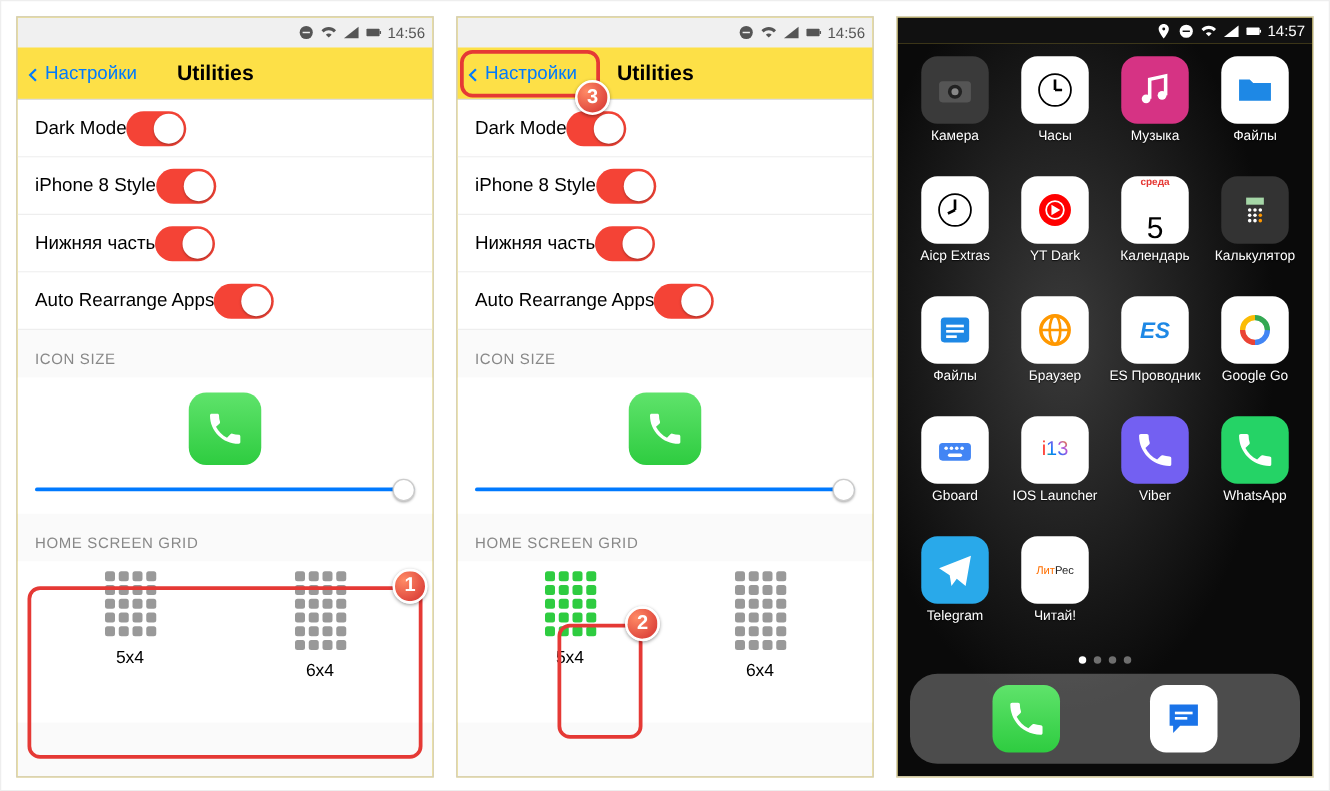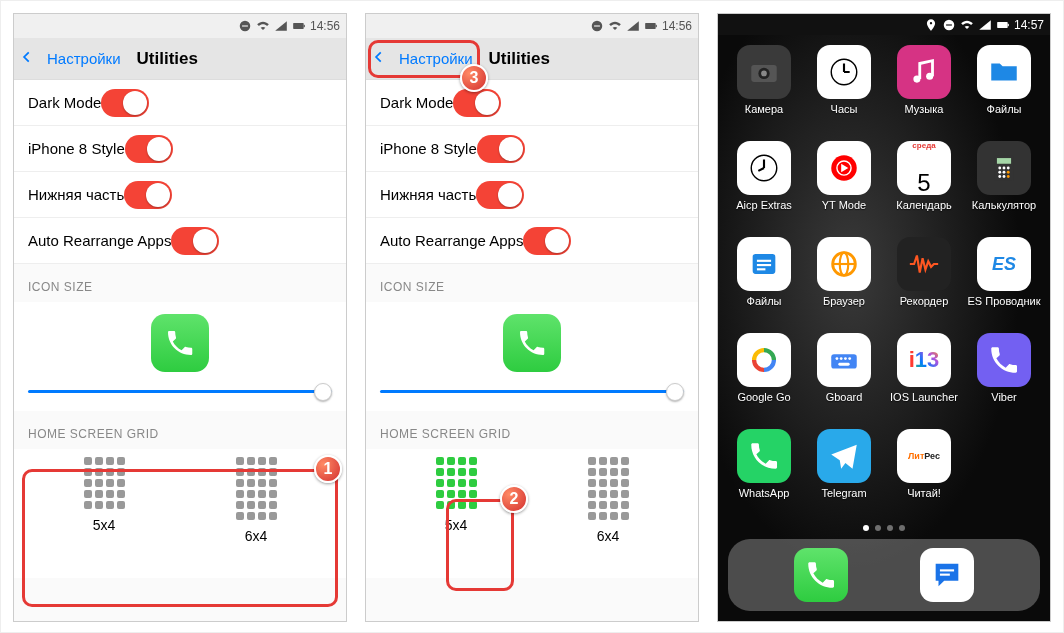--- a/index.html
+++ b/index.html
@@ -10,21 +10,21 @@
     height: 633px;
     display: flex;
     gap: 18px;
     padding: 12px;
     border: 1px solid #eee;
   }
   .phone {
     width: 334px;
     height: 609px;
     border: 1px solid #ccc;
-    background: #e5e5e5;
+    background: #fde047;
     display: flex;
     flex-direction: column;
     position: relative;
     overflow: hidden;
   }
   .statusbar {
     height: 24px;
     background: #f0f0f0;
     display: flex;
     align-items: center;
@@ -41,29 +41,29 @@
     display: flex;
     align-items: center;
     padding: 0 6px;
     border-bottom: 1px solid #ddd;
     position: relative;
   }
   .back {
     color: #007aff;
     font-size: 15px;
     display: flex;
-    align-items: flex-start;
-    gap: 13px;
+    align-items: flex-end;
+    gap: 2px;
     cursor: pointer;
   }
   .back svg { width: 14px; height: 14px; }
   .navtitle {
     font-weight: 600;
     font-size: 17px;
-    margin-left: 16px;
+    margin-left: 32px;
     color: #000;
   }
   .list { flex: 1; background: #fafafa; overflow: hidden; }
   .row {
     background: #fff;
     border-bottom: 1px solid #eee;
     height: 46px;
     display: flex;
     align-items: center;
     padding: 0 14px;
@@ -487,21 +487,21 @@
           <div class="app-label">Aicp Extras</div>
         </div>
         <div class="app">
           <div class="tile" style="background: rgb(255, 255, 255); color: rgb(255, 0, 0);">
             <svg width="34" height="34" viewBox="0 0 24 24">
               <circle cx="12" cy="12" r="9" fill="#ff0000"></circle>
               <circle cx="12" cy="12" r="5" fill="none" stroke="#fff" stroke-width="1"></circle>
               <path d="M10 9v6l5-3z" fill="#fff"></path>
             </svg>
           </div>
-          <div class="app-label">YT Mode</div>
+          <div class="app-label">YT Dark</div>
         </div>
         <div class="app">
           <div class="tile" style="background: rgb(255, 255, 255); color: rgb(0, 0, 0);">
             <div style="display:flex;flex-direction:column;align-items:center;justify-content:space-between;width:100%;height:100%">
               <div style="font-size:8px;color:#e53935;font-weight:600">среда</div>
               <div style="font-size:24px;font-weight:300;line-height:1">5</div>
             </div>
           </div>
           <div class="app-label">Календарь</div>
         </div>
@@ -538,28 +538,20 @@
           <div class="tile" style="background: rgb(255, 255, 255); color: rgb(255, 152, 0);">
             <svg width="34" height="34" viewBox="0 0 24 24">
               <circle cx="12" cy="12" r="8" fill="none" stroke="#ff9800" stroke-width="2"></circle>
               <ellipse cx="12" cy="12" rx="3" ry="8" fill="none" stroke="#ff9800" stroke-width="1.5"></ellipse>
               <line x1="4" y1="12" x2="20" y2="12" stroke="#ff9800" stroke-width="1.5"></line>
             </svg>
           </div>
           <div class="app-label">Браузер</div>
         </div>
         <div class="app">
-          <div class="tile" style="background: rgb(34, 34, 34); color: rgb(255, 87, 34);">
-            <svg width="34" height="34" viewBox="0 0 24 24">
-              <path d="M2 12h3l2-6 2 12 2-10 2 8 2-6 2 4 2-2h3" fill="none" stroke="#ff5722" stroke-width="1.5"></path>
-            </svg>
-          </div>
-          <div class="app-label">Рекордер</div>
-        </div>
-        <div class="app">
           <div class="tile" style="background: rgb(255, 255, 255); color: rgb(30, 136, 229);">
             <div style="font-size:18px;font-weight:bold;color:#1e88e5;font-style:italic">ES</div>
           </div>
           <div class="app-label">ES Проводник</div>
         </div>
         <div class="app">
           <div class="tile" style="background: rgb(255, 255, 255); color: rgb(66, 133, 244);">
             <svg width="34" height="34" viewBox="0 0 24 24">
               <circle cx="12" cy="12" r="7" fill="none" stroke="#4285f4" stroke-width="3" stroke-dasharray="11 33"></circle>
               <circle cx="12" cy="12" r="7" fill="none" stroke="#ea4335" stroke-width="3" stroke-dasharray="11 33" transform="rotate(90 12 12)"></circle>
@@ -577,21 +569,21 @@
               <circle cx="10" cy="11" r="1" fill="#fff"></circle>
               <circle cx="13" cy="11" r="1" fill="#fff"></circle>
               <circle cx="16" cy="11" r="1" fill="#fff"></circle>
               <rect x="8" y="14" width="8" height="2" rx="1" fill="#fff"></rect>
             </svg>
           </div>
           <div class="app-label">Gboard</div>
         </div>
         <div class="app">
           <div class="tile" style="background: rgb(255, 255, 255); color: rgb(255, 59, 48);">
-            <div style="font-size:22px;font-weight:700;"><span style="color:#ff3b30">i</span><span style="background:linear-gradient(45deg,#34c759,#007aff,#af52de,#ff9500);-webkit-background-clip:text;color:transparent">13</span></div>
+            <div style="font-size:16px;font-weight:400;"><span style="color:#ff3b30">i</span><span style="background:linear-gradient(45deg,#34c759,#007aff,#af52de,#ff9500);-webkit-background-clip:text;color:transparent">13</span></div>
           </div>
           <div class="app-label">IOS Launcher</div>
         </div>
         <div class="app">
           <div class="tile" style="background: rgb(115, 96, 242); color: rgb(255, 255, 255);">
             <svg width="34" height="34" viewBox="0 0 24 24">
               <path d="M6.6 10.8c1.4 2.8 3.8 5.2 6.6 6.6l2.2-2.2c.3-.3.7-.4 1-.2 1.2.4 2.5.6 3.8.6.6 0 1 .4 1 1V20c0 .6-.4 1-1 1C10.6 21 3 13.4 3 4c0-.6.4-1 1-1h3.4c.6 0 1 .4 1 1 0 1.3.2 2.6.6 3.8.1.3 0 .7-.2 1l-2.2 2z" fill="#fff"></path>
             </svg>
           </div>
           <div class="app-label">Viber</div>
@@ -607,21 +599,21 @@
         <div class="app">
           <div class="tile" style="background: rgb(41, 169, 234); color: rgb(255, 255, 255);">
             <svg width="34" height="34" viewBox="0 0 24 24">
               <path d="M3 11l18-7-3 17-5-4-3 4-1-6z" fill="#fff"></path>
             </svg>
           </div>
           <div class="app-label">Telegram</div>
         </div>
         <div class="app">
           <div class="tile" style="background: rgb(255, 255, 255); color: rgb(255, 111, 0);">
-            <div style="font-size:9px;font-weight:bold;line-height:1;text-align:right"><span style="color:#ff6f00">Лит</span><span style="color:#222">Рес</span></div>
+            <div style="font-size:9px;font-weight:normal;line-height:1;text-align:right"><span style="color:#ff6f00">Лит</span><span style="color:#222">Рес</span></div>
           </div>
           <div class="app-label">Читай!</div>
         </div>
       </div>
     <div class="pagedots">
       <div class="pagedot active"></div>
       <div class="pagedot"></div>
       <div class="pagedot"></div>
       <div class="pagedot"></div>
     </div>

